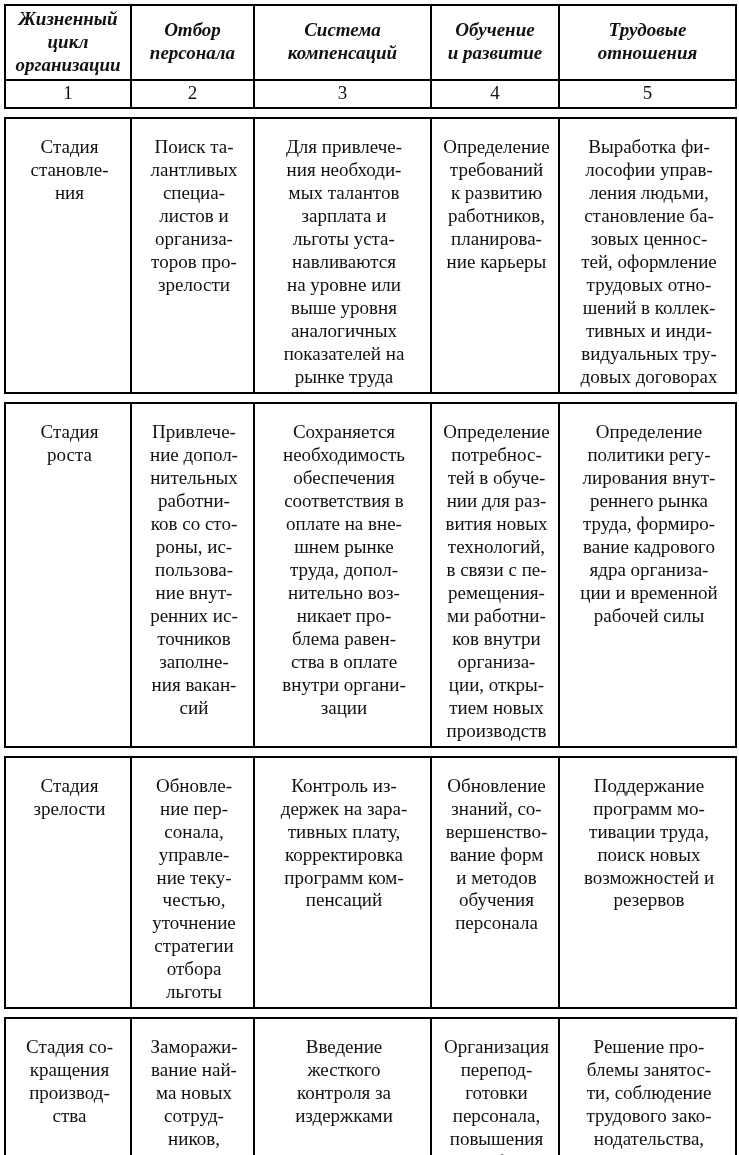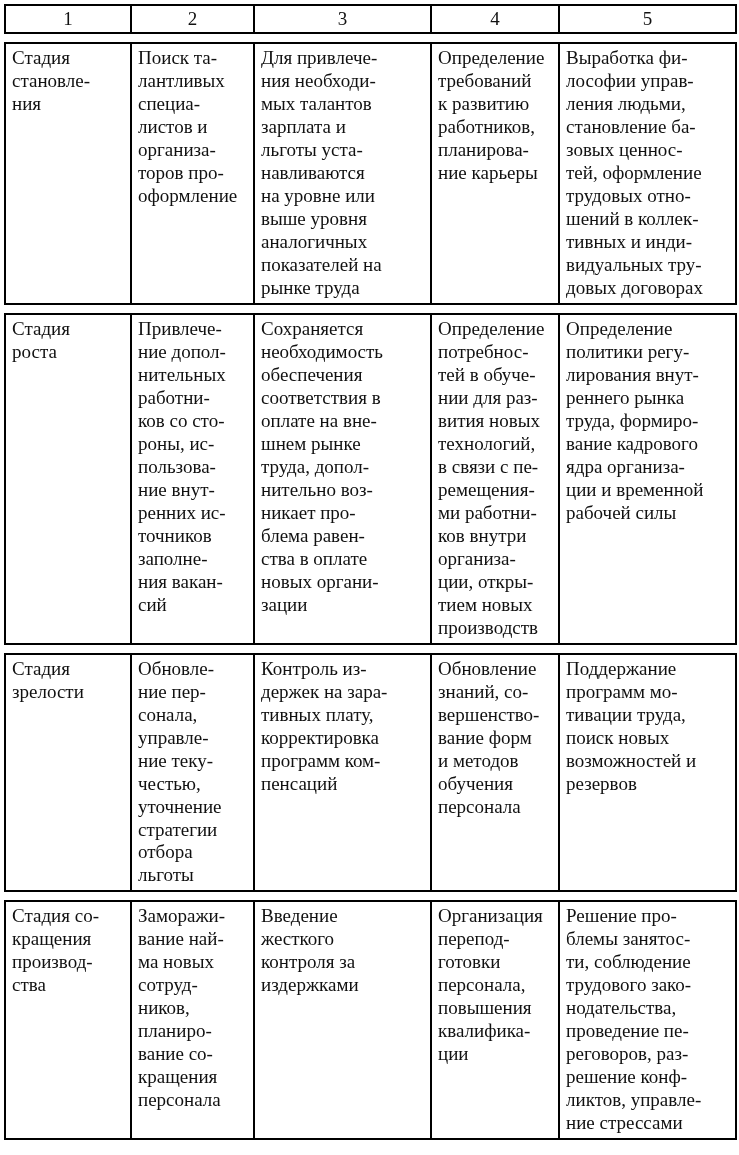--- a/index.html
+++ b/index.html
@@ -26,26 +26,27 @@
     margin-top: 8px;
   }
   col.c1 { width: 126px; }
   col.c2 { width: 123px; }
   col.c3 { width: 177px; }
   col.c4 { width: 128px; }
   col.c5 { width: 177px; }
   td, th {
     border: 2px solid #000;
     vertical-align: top;
-    padding: 3px 3px 3px 6px;
+    padding: 17px 3px 3px 6px;
     font-size: 19px;
     line-height: 1.21;
     white-space: pre-line;
     overflow: hidden;
     font-weight: normal;
+    text-align: center;
   }
   th.colhead {
     font-weight: bold;
     font-style: italic;
     text-align: center;
     vertical-align: middle;
     height: 68px;
     padding: 2px 4px;
   }
   td.colnum {
@@ -67,20 +68,33 @@
 
   <table class="block">
     <colgroup>
       <col class="c1">
         <col class="c2">
         <col class="c3">
         <col class="c4">
         <col class="c5">
     </colgroup>
     <tbody>
+        <tr>
+      <th class="colhead">Жизненный
+цикл
+организации</th>
+      <th class="colhead">Отбор
+персонала</th>
+      <th class="colhead">Система
+компенсаций</th>
+      <th class="colhead">Обучение
+и развитие</th>
+      <th class="colhead">Трудовые
+отношения</th>
+    </tr>
     <tr>
       <td class="colnum">1</td>
       <td class="colnum">2</td>
       <td class="colnum">3</td>
       <td class="colnum">4</td>
       <td class="colnum">5</td>
     </tr>
   </tbody>
     </table>
 
@@ -96,21 +110,21 @@
         <tr class="body-r1">
       <td>Стадия
 становле-
 ния</td>
       <td>Поиск та-
 лантливых
 специа-
 листов и
 организа-
 торов про-
-оформление</td>
+зрелости</td>
       <td>Для привлече-
 ния необходи-
 мых талантов
 зарплата и
 льготы уста-
 навливаются
 на уровне или
 выше уровня
 аналогичных
 показателей на
@@ -165,21 +179,21 @@
 необходимость
 обеспечения
 соответствия в
 оплате на вне-
 шнем рынке
 труда, допол-
 нительно воз-
 никает про-
 блема равен-
 ства в оплате
-новых органи-
+внутри органи-
 зации</td>
       <td>Определение
 потребнос-
 тей в обуче-
 нии для раз-
 вития новых
 технологий,
 в связи с пе-
 ремещения-
 ми работни-

